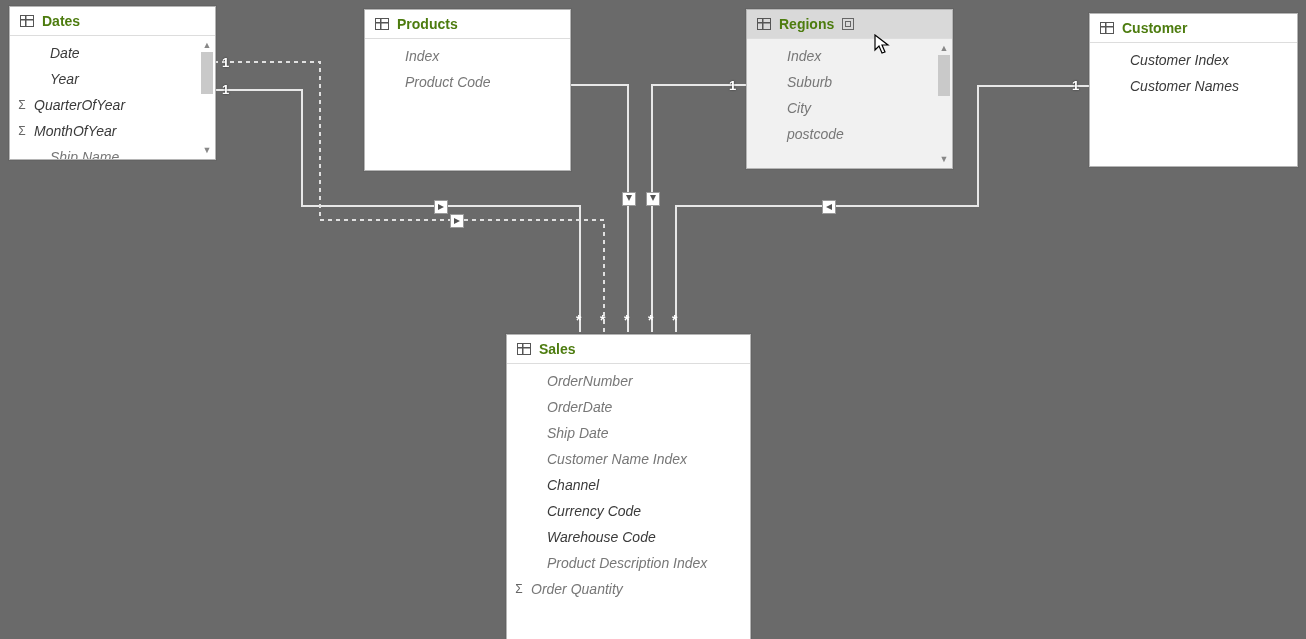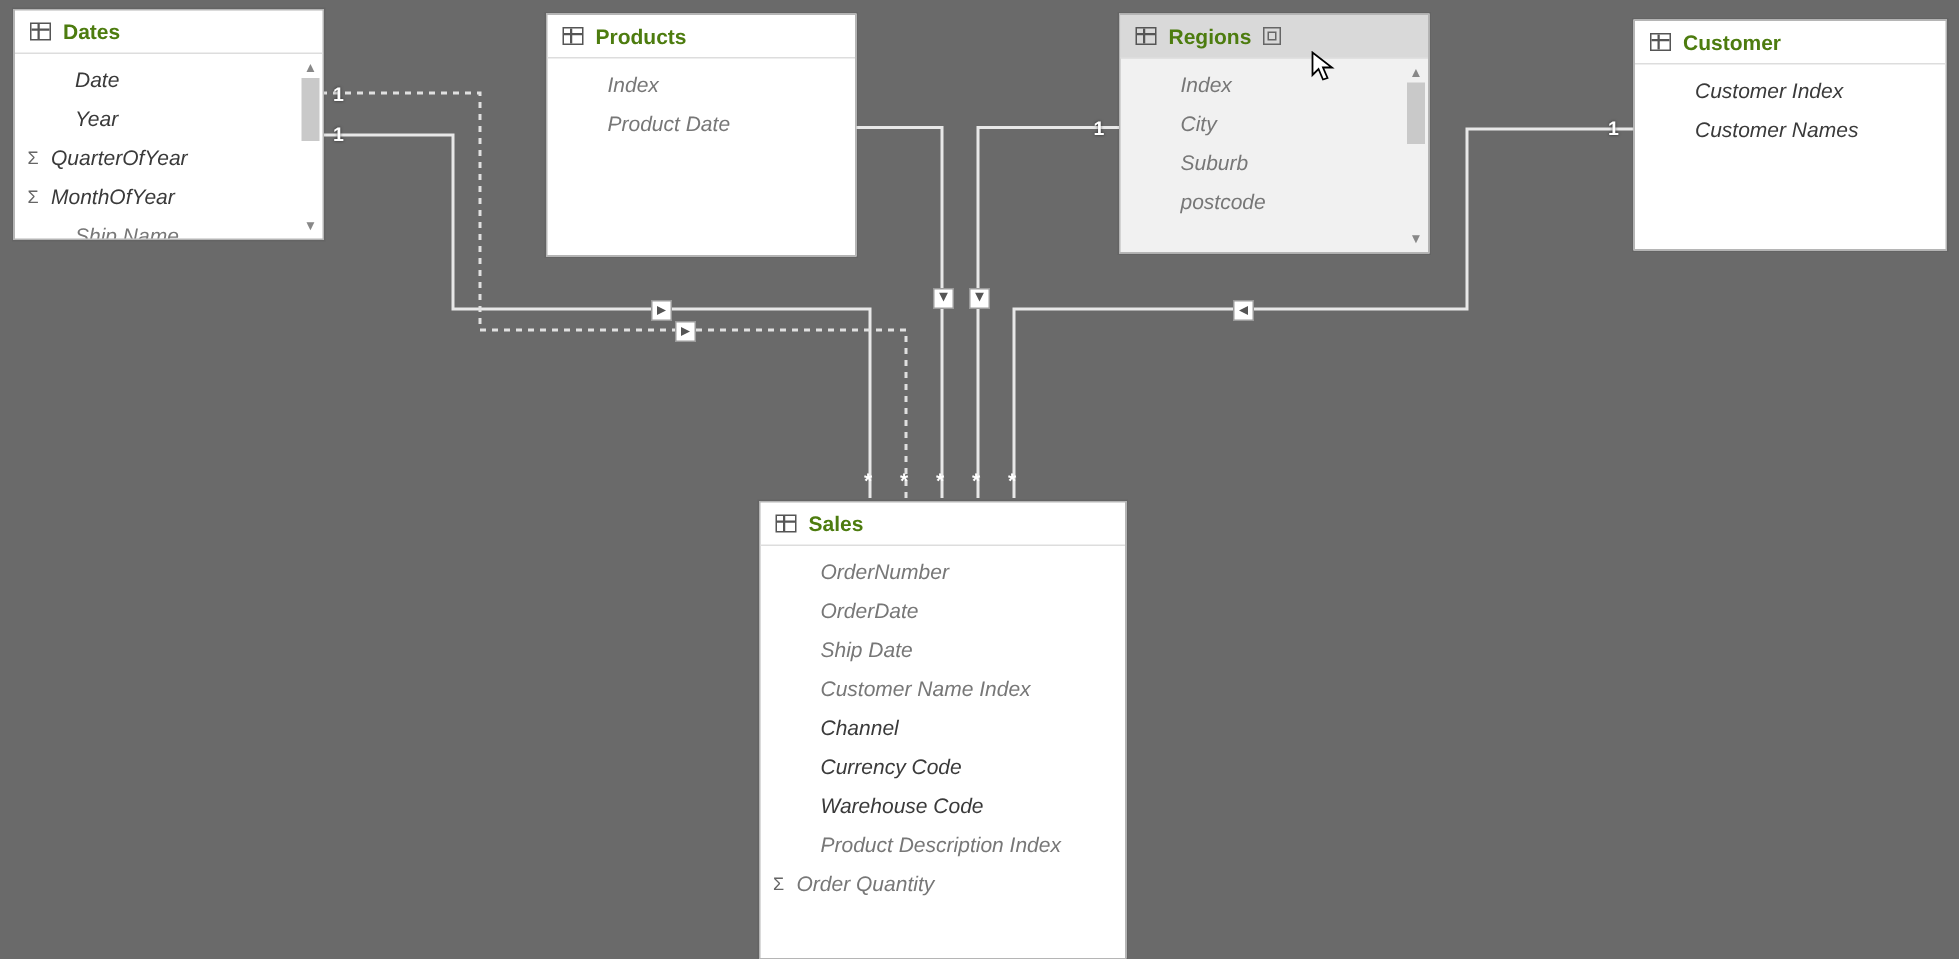--- a/index.html
+++ b/index.html
@@ -256,42 +256,42 @@
   <div class="table-header">
     <span class="icon-table"></span>
     <span>Products</span>
   </div>
   <div class="table-body">
     <div class="field-list">
           <div class="field dim">
             <span class="name">Index</span>
           </div>
           <div class="field dim">
-            <span class="name">Product Date</span>
+            <span class="name">Product Code</span>
           </div>
         </div>
   </div>
 </div>
 
 <div class="table-card selected" style="left:746px; top:9px; width:205px; height:158px;">
   <div class="table-header">
     <span class="icon-table"></span>
     <span>Regions</span>
     <span class="icon-dimrole"></span>
   </div>
   <div class="table-body">
     <div class="field-list">
           <div class="field dim">
             <span class="name">Index</span>
           </div>
           <div class="field dim">
+            <span class="name">Suburb</span>
+          </div>
+          <div class="field dim">
             <span class="name">City</span>
-          </div>
-          <div class="field dim">
-            <span class="name">Suburb</span>
           </div>
           <div class="field dim">
             <span class="name">postcode</span>
           </div>
         </div>
     <div class="scrollbar">
       <div class="scroll-arrow">▲</div>
       <div class="scroll-track">
             <div class="scroll-thumb" style="top:0; height:42%;"></div>
           </div>

